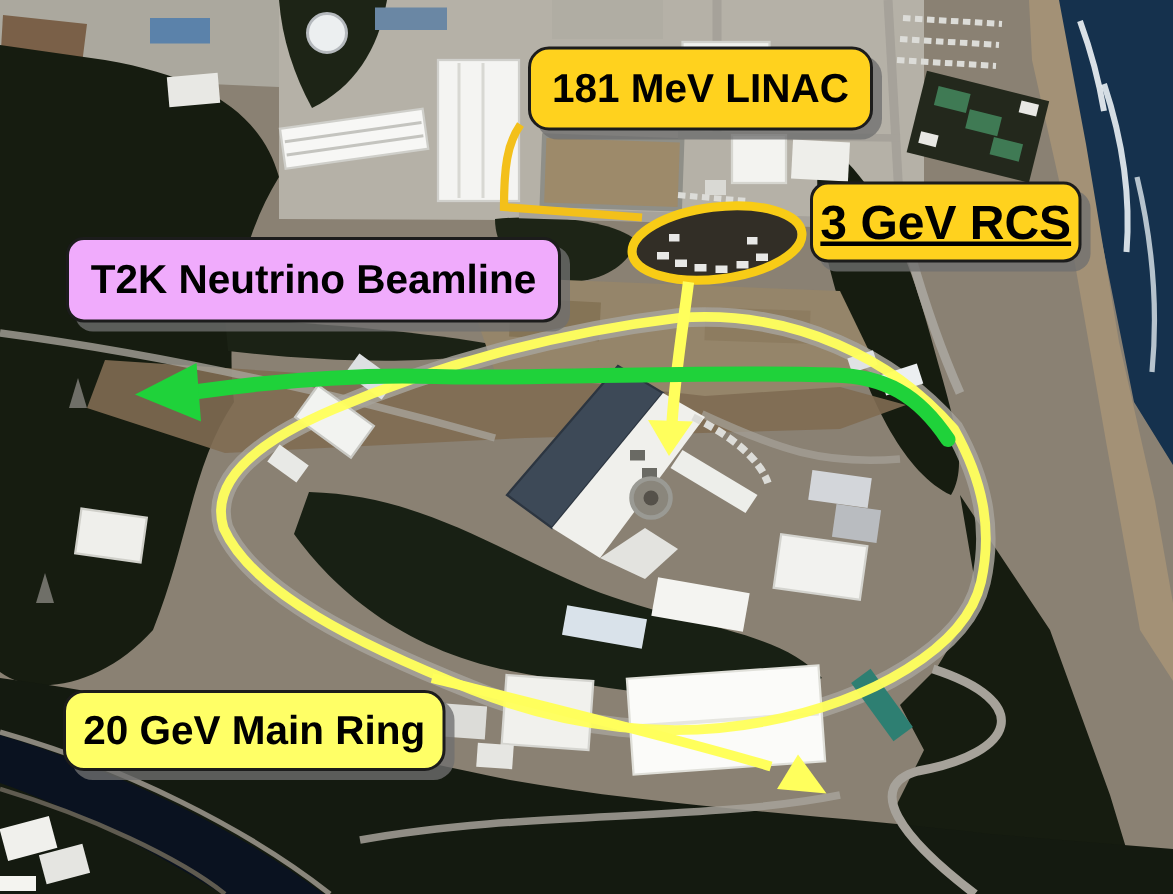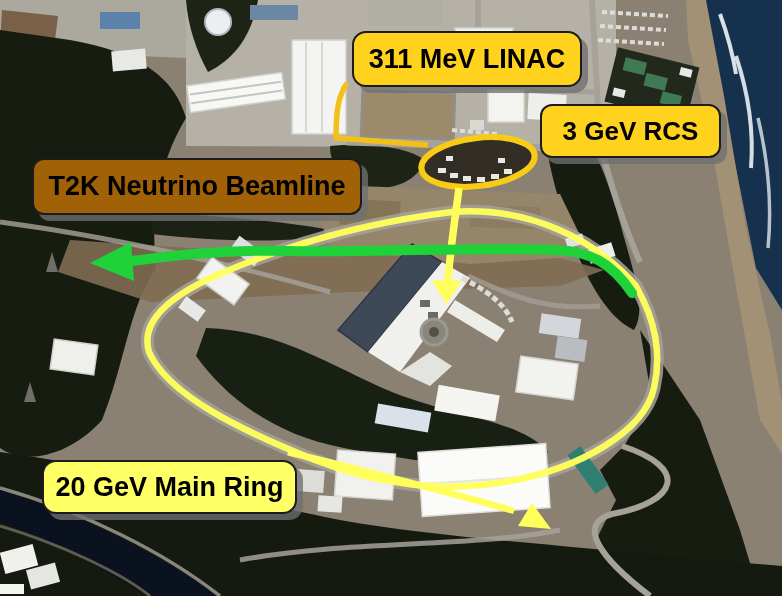--- a/index.html
+++ b/index.html
@@ -8,22 +8,22 @@
     background:#8a8173;font-family:"Liberation Sans",sans-serif;
   }
   #photo{position:absolute;left:0;top:0;width:782px;height:596px;}
   .callout{
     position:absolute;display:flex;align-items:center;justify-content:center;
     font-family:"Liberation Sans",sans-serif;font-weight:bold;color:#000;
     border:2px solid #1c1c1c;box-shadow:6px 6px 0 rgba(112,112,112,0.78);
     text-align:center;white-space:nowrap;
   }
   #label-linac{left:352px;top:31px;width:226px;height:52px;background:#FFD21E;border-radius:14px;font-size:27px;}
-  #label-rcs{left:540px;top:104px;width:177px;height:50px;background:#FFD21E;border-radius:12px;font-size:26px;}
-  #label-t2k{left:32px;top:158px;width:326px;height:53px;background:#a16207;border-radius:12px;font-size:27px;}
+  #label-rcs{left:540px;top:121px;width:177px;height:50px;background:#FFD21E;border-radius:12px;font-size:32px;text-decoration:underline;}
+  #label-t2k{left:44px;top:158px;width:326px;height:53px;background:#f0abfc;border-radius:12px;font-size:27px;}
   #label-mainring{left:42px;top:460px;width:251px;height:50px;background:#FFFF66;border-radius:14px;font-size:27px;}
 </style>
 </head>
 <body>
 
 <div id="stage">
 
 <svg id="photo" viewBox="0 0 782 596" xmlns="http://www.w3.org/2000/svg">
 
   <rect x="0" y="0" width="782" height="596" fill="#8a8173"></rect>
@@ -199,17 +199,17 @@
       <polygon points="551,529 518,526 532,503" fill="#FFFF5C"></polygon>
     </g>
 
     <g>
       <path d="M632,293 C612,263 590,251 556,250 C460,247 360,253 290,251 C225,249 168,256 132,261" fill="none" stroke="#1FD23A" stroke-width="10" stroke-linecap="round"></path>
       <polygon points="90,263 134,281 131,242" fill="#1FD23A"></polygon>
     </g>
   </g>
 </svg>
 
-  <div id="label-linac" class="callout">311 MeV LINAC</div>
+  <div id="label-linac" class="callout">181 MeV LINAC</div>
   <div id="label-rcs" class="callout">3 GeV RCS</div>
   <div id="label-t2k" class="callout">T2K Neutrino Beamline</div>
   <div id="label-mainring" class="callout">20 GeV Main Ring</div>
 </div>
 
 </body></html>

